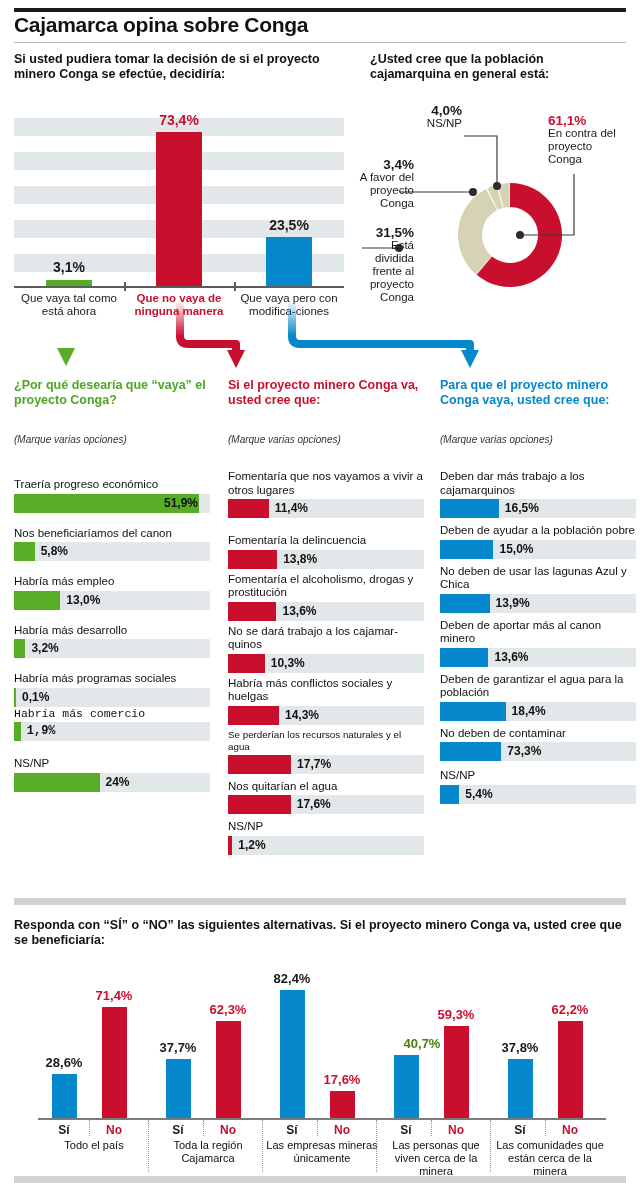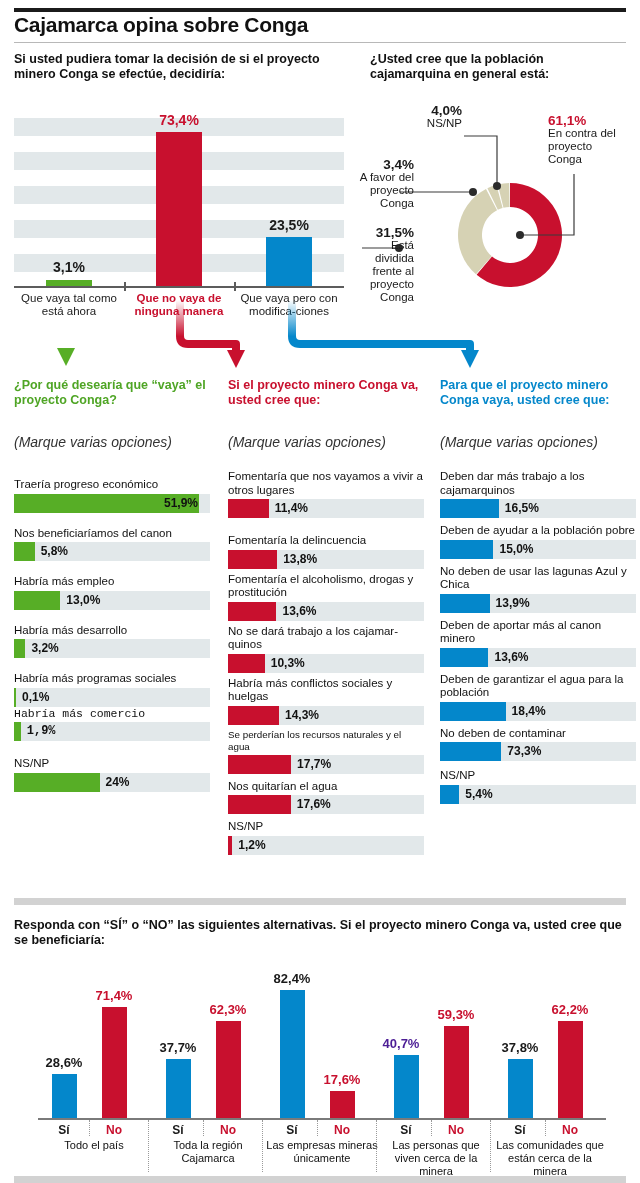--- a/index.html
+++ b/index.html
@@ -67,21 +67,21 @@
   .d-pct { font-size: 13.5px; font-weight: bold; display: block; }
 
   
   #arrows { position: absolute; left: 0; top: 300px; width: 640px; height: 76px; }
 
   
   .col-head {
     position: absolute; font-size: 12.5px; font-weight: bold; line-height: 15px;
   }
   .col-sub {
-    position: absolute; font-size: 14px; font-style: italic; color: #333;
+    position: absolute; font-size: 10px; font-style: italic; color: #333;
   }
   #ch-green { left: 14px; top: 378px; width: 195px; color: #4fa525; }
   #cs-green { left: 14px; top: 434px; width: 195px; }
   #ch-red   { left: 228px; top: 378px; width: 195px; color: #c8102e; }
   #cs-red   { left: 228px; top: 434px; width: 195px; }
   #ch-blue  { left: 440px; top: 378px; width: 195px; color: #0487cb; }
   #cs-blue  { left: 440px; top: 434px; width: 195px; }
 
   
   .col { position: absolute; width: 196px; }
@@ -413,21 +413,21 @@
       <div class="c2-bar" style="left: 266px; height: 128.178px; background: rgb(4, 135, 203);"></div>
       <div class="c2-val" style="left: 248px; width: 60px; top: 10.8222px; color: rgb(26, 26, 26);">82,4%</div>
       <div class="c2-sn" style="left: 258px; color: rgb(26, 26, 26);">Sí</div>
       <div class="c2-bar" style="left: 316px; height: 27.3778px; background: rgb(200, 16, 46);"></div>
       <div class="c2-val" style="left: 298px; width: 60px; top: 111.622px; color: rgb(200, 16, 46);">17,6%</div>
       <div class="c2-sn" style="left: 308px; color: rgb(200, 16, 46);">No</div>
       <div class="c2-grp" style="left: 250px; width: 116px;">Las empresas mineras únicamente</div>
       <div class="c2-sep" style="left: 362px;"></div>
       <div class="c2-dot" style="left: 303px;"></div>
       <div class="c2-bar" style="left: 380px; height: 63.3111px; background: rgb(4, 135, 203);"></div>
-      <div class="c2-val" style="left: 357px; width: 60px; top: 75.6889px; color: #4c1d95;">40,7%</div>
+      <div class="c2-val" style="left: 378px; width: 60px; top: 75.6889px; color: #4d7c0f;">40,7%</div>
       <div class="c2-sn" style="left: 372px; color: rgb(26, 26, 26);">Sí</div>
       <div class="c2-bar" style="left: 430px; height: 92.2444px; background: rgb(200, 16, 46);"></div>
       <div class="c2-val" style="left: 412px; width: 60px; top: 46.7556px; color: rgb(200, 16, 46);">59,3%</div>
       <div class="c2-sn" style="left: 422px; color: rgb(200, 16, 46);">No</div>
       <div class="c2-grp" style="left: 364px; width: 116px;">Las personas que viven cerca de la minera</div>
       <div class="c2-sep" style="left: 476px;"></div>
       <div class="c2-dot" style="left: 417px;"></div>
       <div class="c2-bar" style="left: 494px; height: 58.8px; background: rgb(4, 135, 203);"></div>
       <div class="c2-val" style="left: 476px; width: 60px; top: 80.2px; color: rgb(26, 26, 26);">37,8%</div>
       <div class="c2-sn" style="left: 486px; color: rgb(26, 26, 26);">Sí</div>

